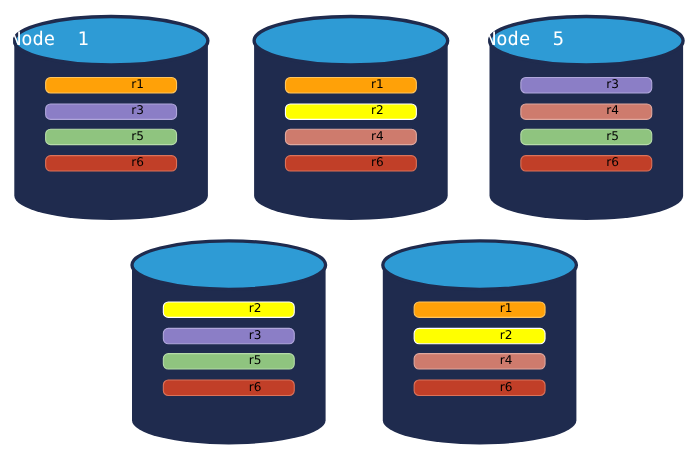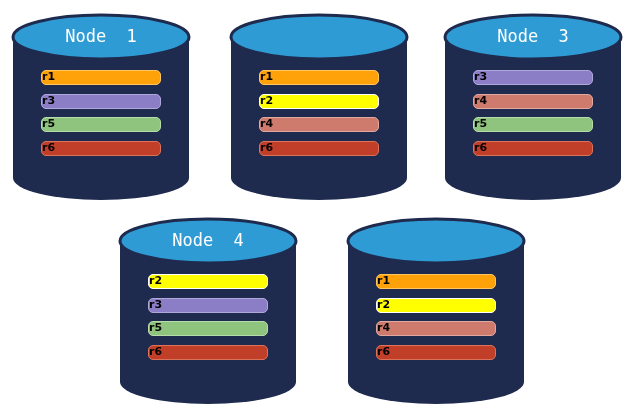--- a/index.html
+++ b/index.html
@@ -16,21 +16,20 @@
   .node.pos-2 { left: 227px; top: 8px; }
   .node.pos-3 { left: 441px; top: 8px; }
   .node.pos-4 { left: 116px; top: 212px; }
   .node.pos-5 { left: 344px; top: 212px; }
   .cylinder { position: absolute; left: 0; top: 0; }
   .cyl-body { fill: var(--cylinder-body, #1F2B4E); }
   .cyl-top  { fill: var(--cylinder-top, #2E9BD5); stroke: var(--cylinder-body, #1F2B4E); stroke-width: 3; }
   .node-label {
     position: absolute;
     top: 17px; left: 0; right: 0;
-    text-align: center;
     color: var(--node-label-text, #fff);
     font-family: "DejaVu Sans Mono", monospace;
     font-size: 17px;
     line-height: 22px;
     white-space: pre;
   }
   .bars {
     position: absolute;
     top: 62px; left: 32px;
     width: 120px;
@@ -38,24 +37,25 @@
     flex-direction: column;
     gap: 8.5px;
   }
   .bar {
     box-sizing: border-box;
     height: 15px;
     border: 1.5px solid;
     border-radius: 5px;
     color: var(--bar-label-text, #000);
     font-family: "DejaVu Sans", "Liberation Sans", sans-serif;
-    font-weight: 700;
+    font-weight: 400;
     font-size: 11px;
     line-height: 11px;
-    text-align: left;
+    text-align: center;
+    padding-left: 48px;
   }
 </style>
 </head>
 <body>
 
 <div id="canvas">
 
 <div class="node pos-1">
       <svg class="cylinder" width="184" height="194" viewBox="0 0 184 194">
         <path class="cyl-body" d="M4 29 L4 170 A88 22 0 0 0 180 170 L180 29 Z"></path>
@@ -79,34 +79,33 @@
         <div class="bar" style="background: rgb(255, 255, 0); border-color: rgb(255, 255, 255);">r2</div>
         <div class="bar" style="background: rgb(206, 123, 109); border-color: rgb(224, 168, 158);">r4</div>
         <div class="bar" style="background: rgb(193, 63, 40); border-color: rgb(219, 114, 89);">r6</div>
       </div>
     </div>
     <div class="node pos-3">
       <svg class="cylinder" width="184" height="194" viewBox="0 0 184 194">
         <path class="cyl-body" d="M4 29 L4 170 A88 22 0 0 0 180 170 L180 29 Z"></path>
         <ellipse class="cyl-top" cx="92" cy="29" rx="88" ry="22"></ellipse>
       </svg>
-      <div class="node-label">Node  3</div>
+      <div class="node-label">Node  5</div>
       <div class="bars">
         <div class="bar" style="background: rgb(139, 126, 198); border-color: rgb(176, 167, 219);">r3</div>
         <div class="bar" style="background: rgb(206, 123, 109); border-color: rgb(224, 168, 158);">r4</div>
         <div class="bar" style="background: rgb(143, 196, 127); border-color: rgb(182, 220, 169);">r5</div>
         <div class="bar" style="background: rgb(193, 63, 40); border-color: rgb(219, 114, 89);">r6</div>
       </div>
     </div>
     <div class="node pos-4">
       <svg class="cylinder" width="184" height="194" viewBox="0 0 184 194">
         <path class="cyl-body" d="M4 29 L4 170 A88 22 0 0 0 180 170 L180 29 Z"></path>
         <ellipse class="cyl-top" cx="92" cy="29" rx="88" ry="22"></ellipse>
       </svg>
-      <div class="node-label">Node  4</div>
       <div class="bars">
         <div class="bar" style="background: rgb(255, 255, 0); border-color: rgb(255, 255, 255);">r2</div>
         <div class="bar" style="background: rgb(139, 126, 198); border-color: rgb(176, 167, 219);">r3</div>
         <div class="bar" style="background: rgb(143, 196, 127); border-color: rgb(182, 220, 169);">r5</div>
         <div class="bar" style="background: rgb(193, 63, 40); border-color: rgb(219, 114, 89);">r6</div>
       </div>
     </div>
     <div class="node pos-5">
       <svg class="cylinder" width="184" height="194" viewBox="0 0 184 194">
         <path class="cyl-body" d="M4 29 L4 170 A88 22 0 0 0 180 170 L180 29 Z"></path>

